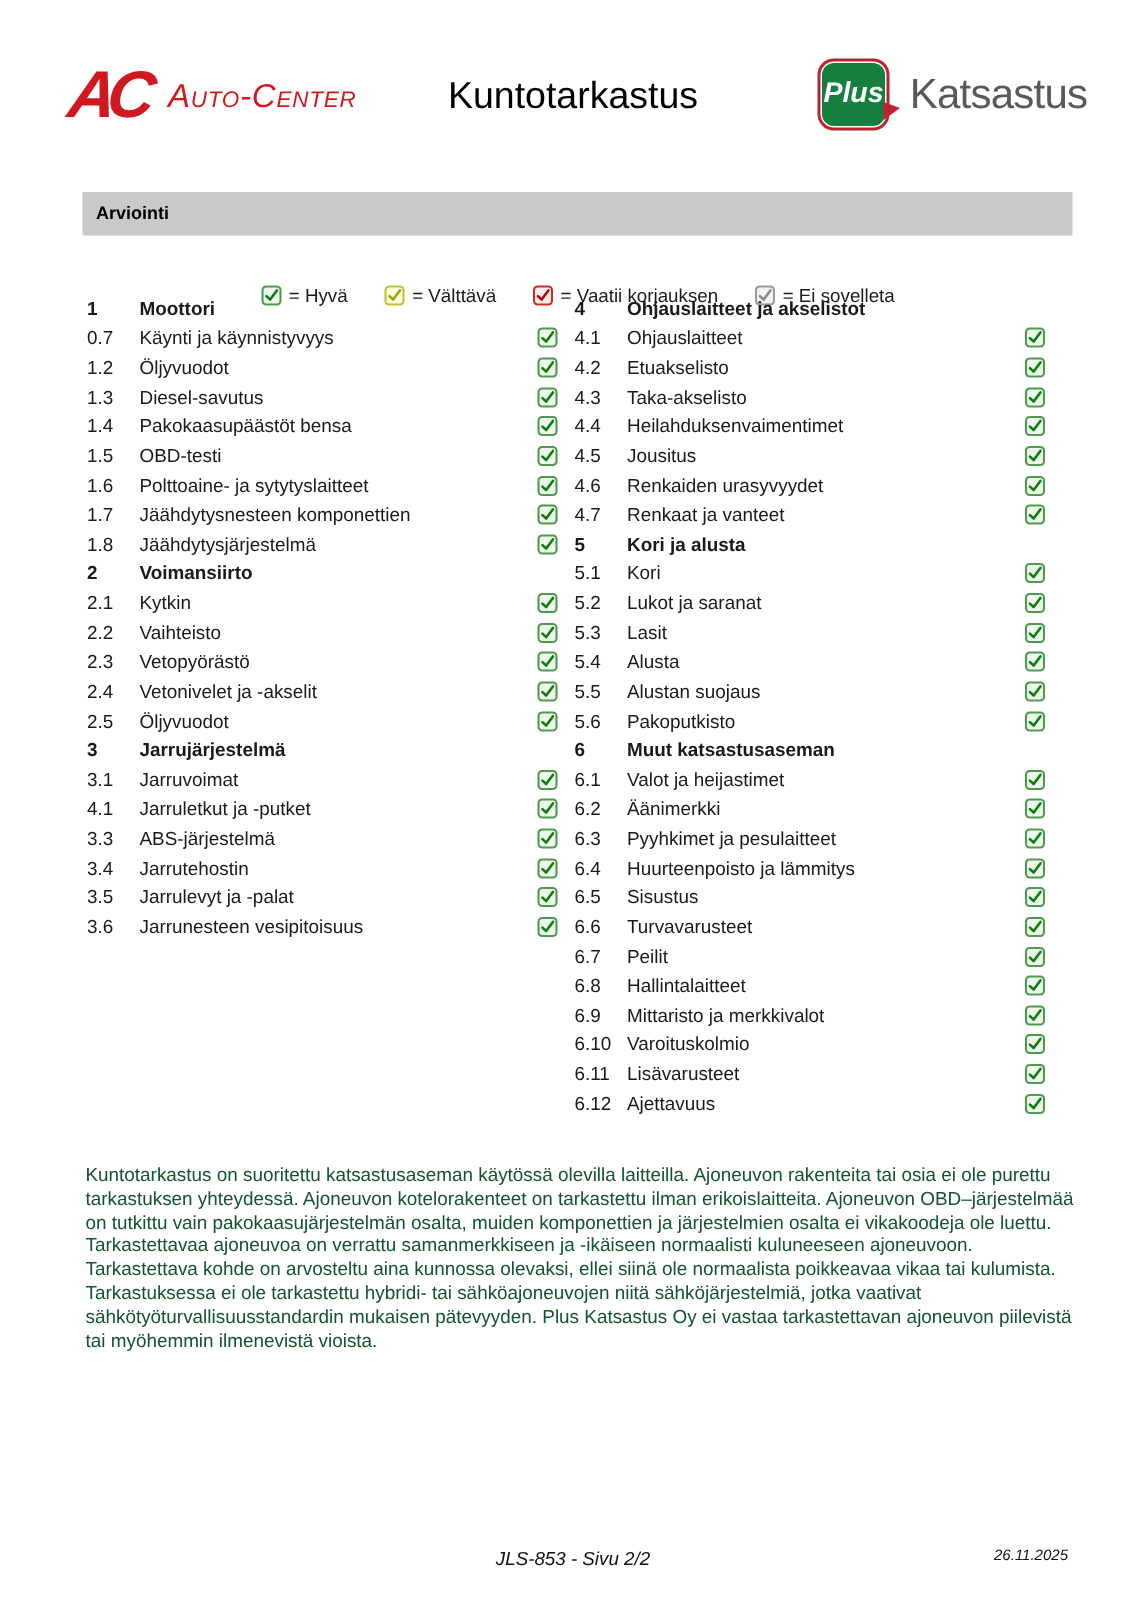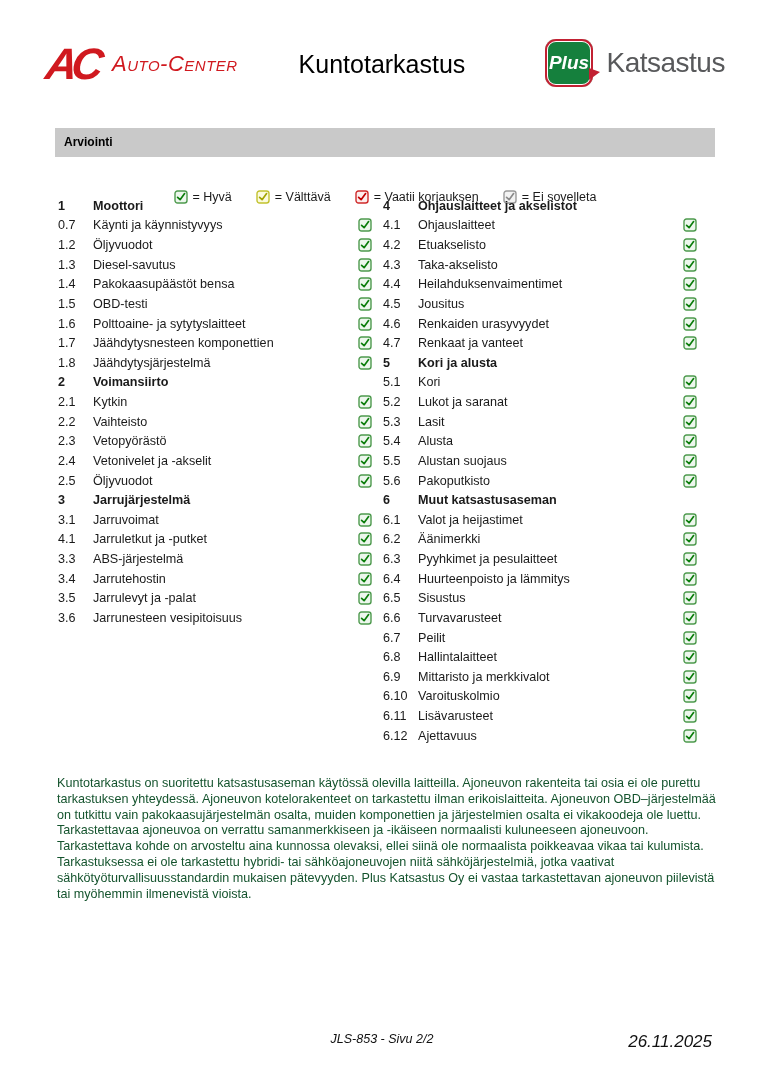--- a/index.html
+++ b/index.html
@@ -68,21 +68,21 @@
     position:absolute; left:57px; top:776px; width:660px;
     font-size:12.6px; line-height:15.8px; color:#14532d; text-align:left;
   }
   
   .footer-center {
     position:absolute; left:0; top:1032px; width:100%; text-align:center;
     font-size:12.5px; font-style:italic; color:#111;
   }
   .footer-date {
     position:absolute; top:1032px; right:52px;
-    font-size:17px; font-style:italic; color:#111;
+    font-size:10px; font-style:italic; color:#111;
   }
 </style>
 </head>
 <body>
 
 <div class="page">
 
   <div class="ac-logo">
     <span class="ac-mark">AC</span>
     <span class="ac-text">Auto-Center</span>

